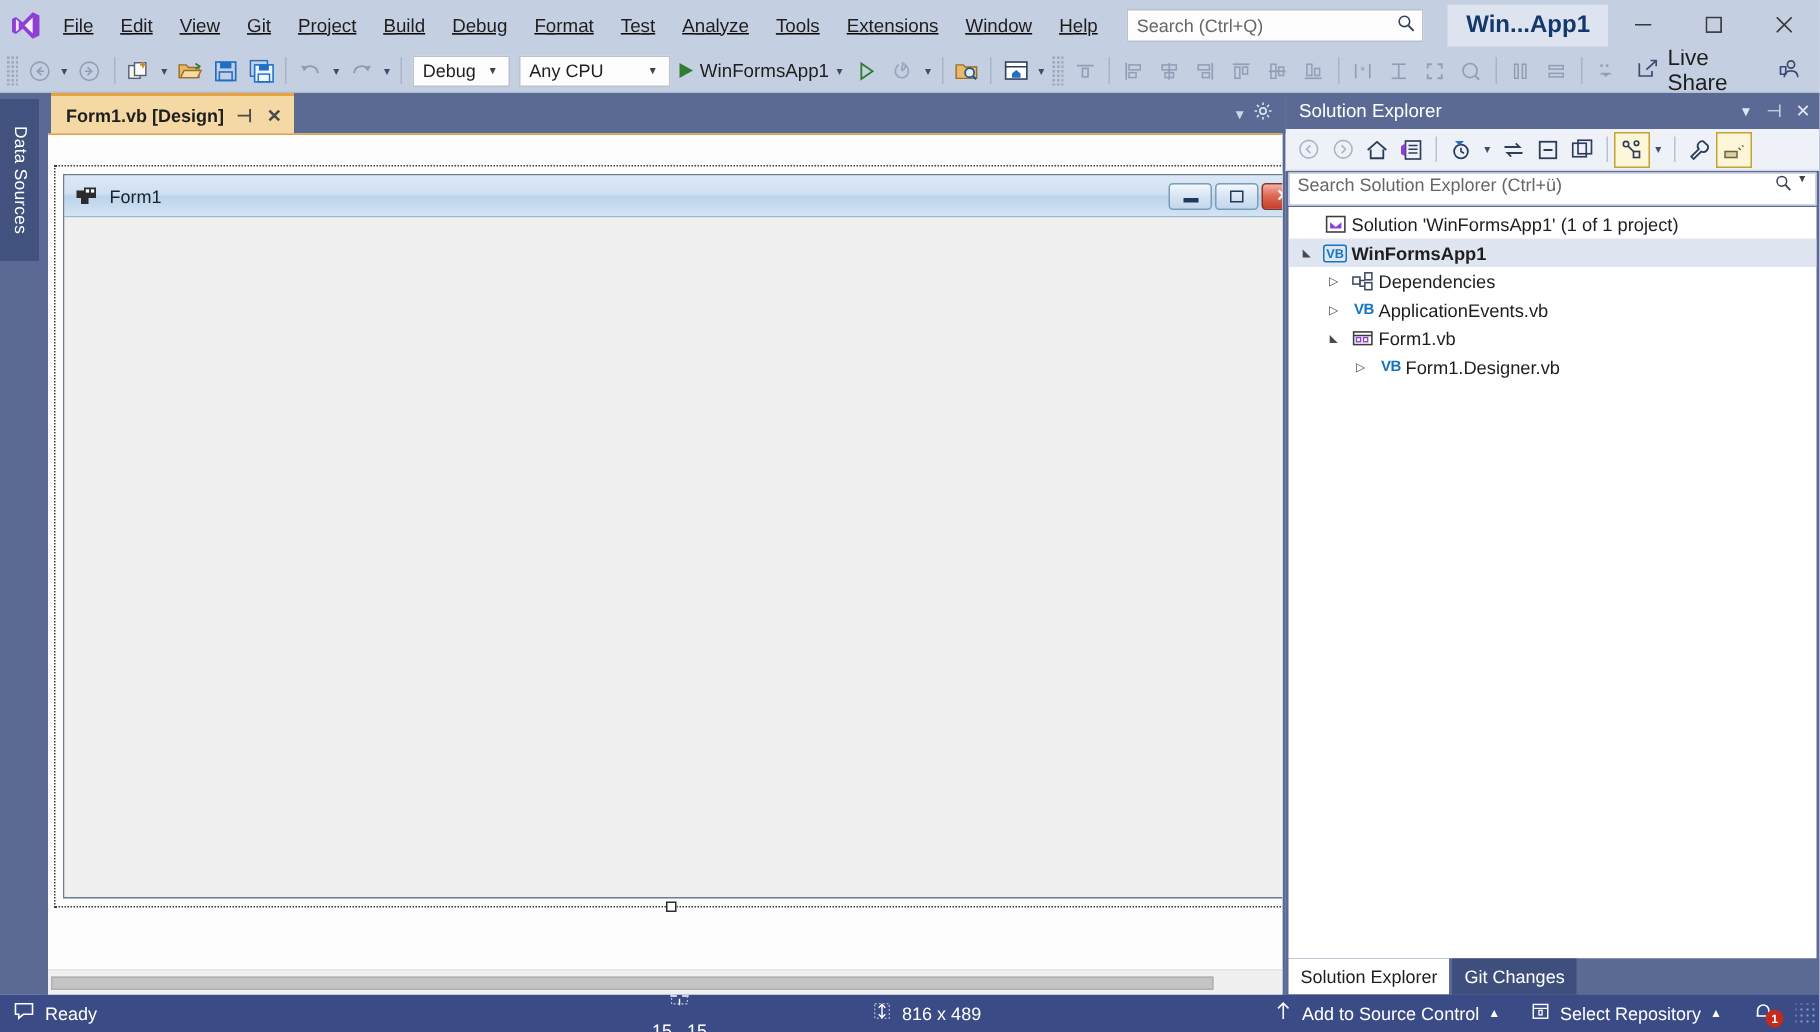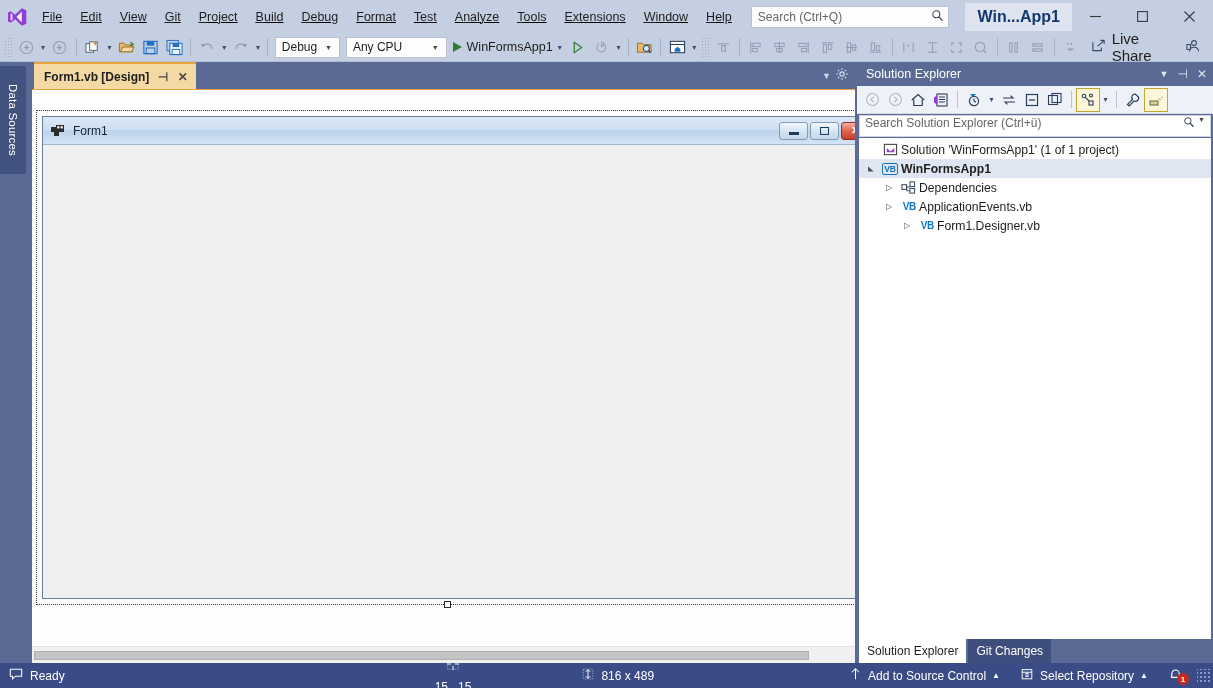--- a/index.html
+++ b/index.html
@@ -868,20 +868,32 @@
             </span>
             <span class="tlabel">Dependencies</span>
           </div>
           <div class="tnode" style="padding-left: 22px;">
             <span class="twist">▷</span>
             <span class="tico">
               <span class="vb-plain">VB</span>
             </span>
             <span class="tlabel">ApplicationEvents.vb</span>
           </div>
+          <div class="tnode" style="padding-left: 22px;">
+            <span class="twist" style="transform: rotate(90deg); font-size: 7px;">◢</span>
+            <span class="tico">
+              <svg width="15" height="15" viewBox="0 0 16 16">
+                <rect x="1.5" y="3.5" width="13" height="9" fill="#fff" stroke="#3b3b3b" stroke-width="1.1"></rect>
+                <line x1="1.5" y1="6" x2="14.5" y2="6" stroke="#3b3b3b" stroke-width="1"></line>
+                <rect x="3.5" y="7.5" width="3" height="3" fill="none" stroke="#8f3fd4" stroke-width="1"></rect>
+                <rect x="8.5" y="7.5" width="3" height="3" fill="none" stroke="#8f3fd4" stroke-width="1"></rect>
+              </svg>
+            </span>
+            <span class="tlabel">Form1.vb</span>
+          </div>
           <div class="tnode" style="padding-left: 40px;">
             <span class="twist">▷</span>
             <span class="tico">
               <span class="vb-plain">VB</span>
             </span>
             <span class="tlabel">Form1.Designer.vb</span>
           </div>
         </div>
 
       <div class="se-tabs">

